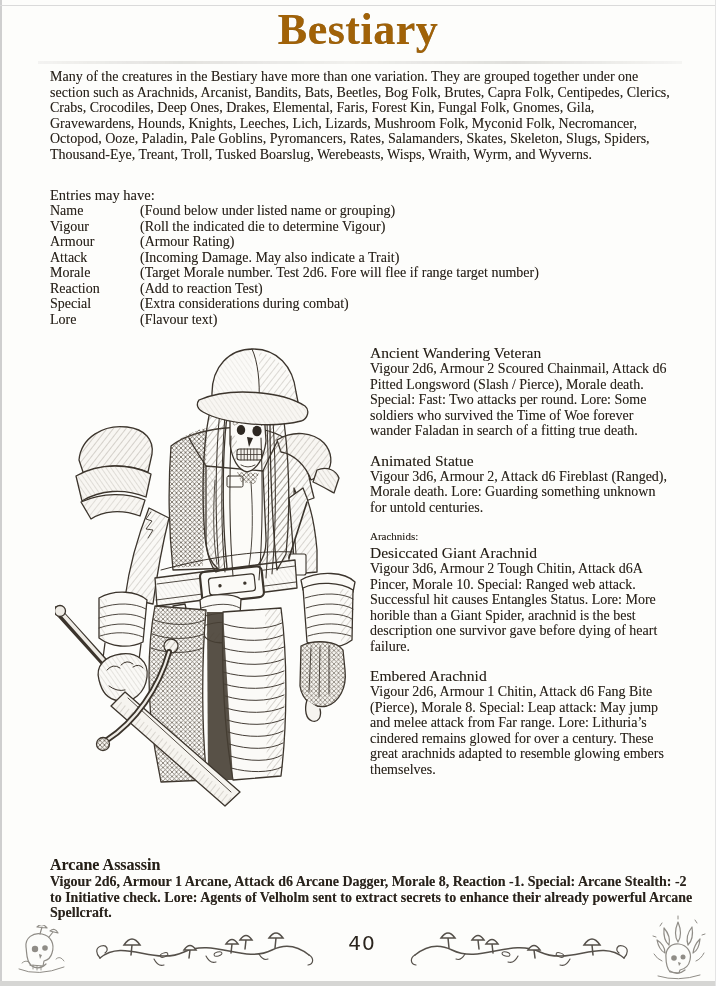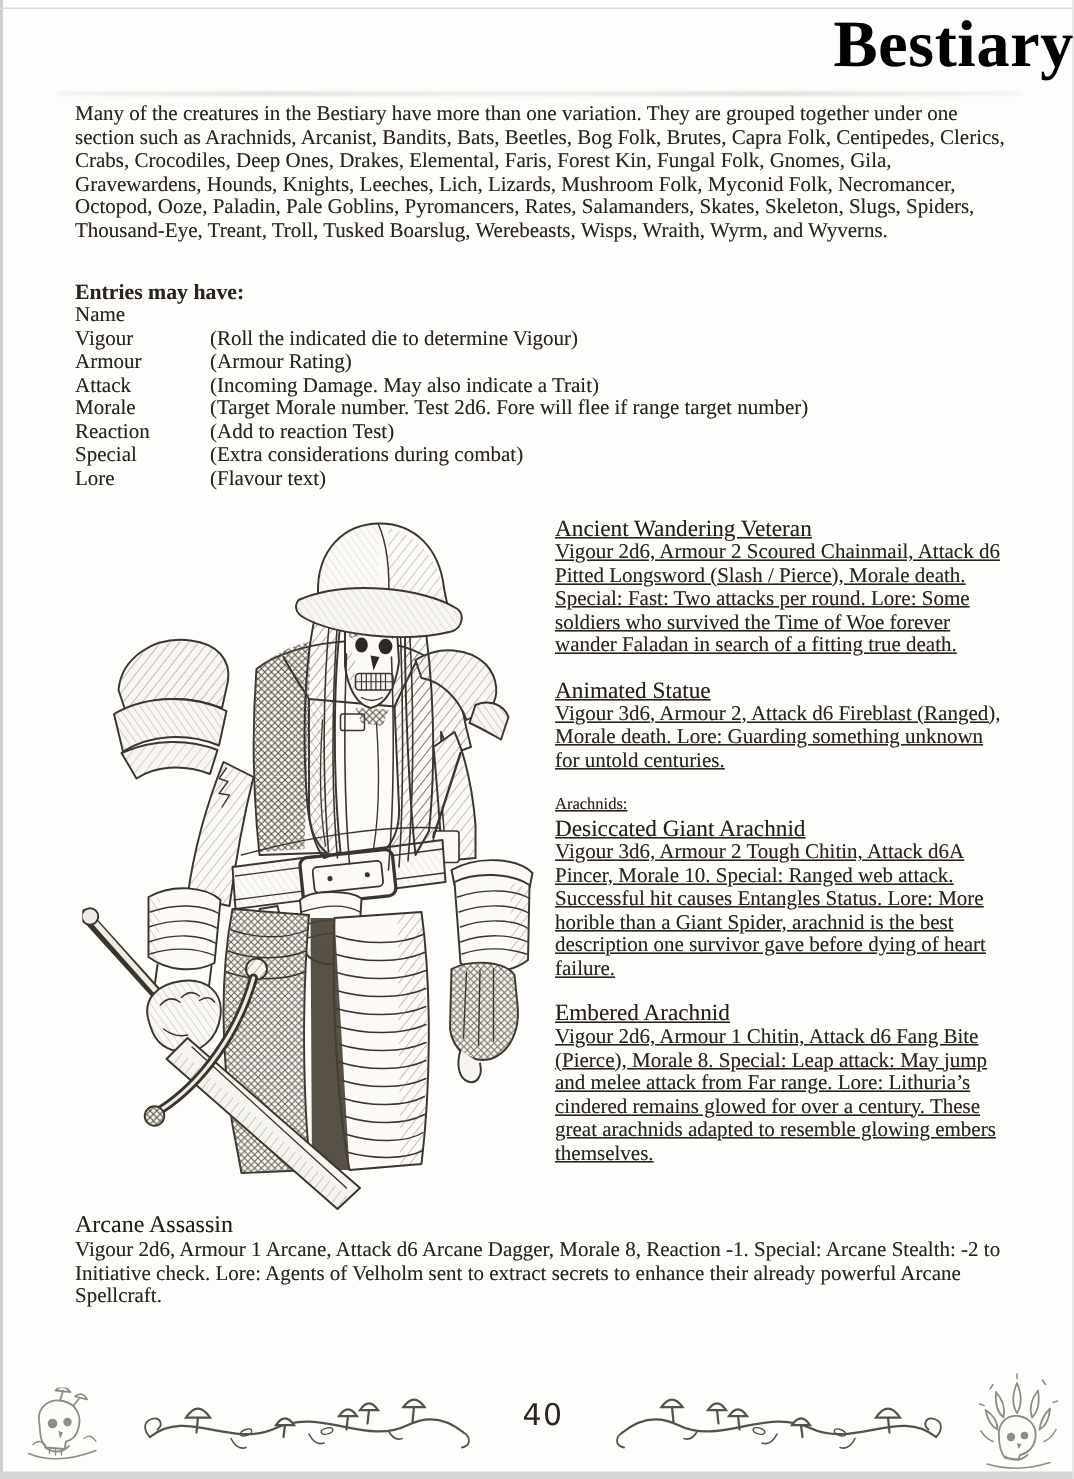--- a/index.html
+++ b/index.html
@@ -6,47 +6,47 @@
   .page{
     position:relative;width:716px;height:986px;background:#fdfdfb;
     font-family:"Liberation Serif", serif;color:#29231c;overflow:hidden;
   }
   .edge-left{position:absolute;left:0;top:0;width:2px;height:986px;background:#cfcfcf;}
   .edge-top{position:absolute;left:0;top:5px;width:716px;height:1px;background:#dadada;}
   .edge-bottom{position:absolute;left:0;top:981px;width:716px;height:5px;background:#d6d6d4;}
   .edge-right{position:absolute;right:0;top:0;width:1px;height:986px;background:#e4e4e4;}
 
   .title{
-    position:absolute;top:4px;left:0;width:716px;text-align:right;
-    font-size:44px;font-weight:bold;color:#000000;letter-spacing:.5px;
+    position:absolute;top:4px;left:0;width:716px;text-align:center;
+    font-size:44px;font-weight:bold;color:#a16207;letter-spacing:.5px;
     text-shadow:0 0 .5px rgba(30,20,10,.45);
   }
   .title-smudge{
     position:absolute;top:61px;left:38px;width:644px;height:3px;opacity:.8;
     background:linear-gradient(90deg,rgba(90,84,76,.07),rgba(90,84,76,.20) 22%,rgba(90,84,76,.10) 48%,rgba(90,84,76,.22) 74%,rgba(90,84,76,.06));
     filter:blur(.6px);
   }
 
   .bodytext{font-size:14px;line-height:15.5px;text-shadow:0 0 .3px rgba(40,30,18,.35);}
   .intro{position:absolute;top:69px;left:50px;width:624px;}
 
   .entries{position:absolute;top:187px;left:50px;width:624px;}
-  .entries-heading{font-size:14.5px;line-height:16px;font-weight:bold;}
+  .entries-heading{font-size:14.5px;line-height:16px;}
   .entry-row{display:flex;}
   .entry-term{width:90px;flex:none;}
   .entry-desc{flex:1;}
 
   .illustration{position:absolute;left:55px;top:340px;width:312px;height:467px;}
 
-  .creatures{position:absolute;left:370px;top:344px;width:297px;text-decoration:underline;}
+  .creatures{position:absolute;left:370px;top:344px;width:297px;}
   .creature{margin-bottom:13px;}
   .creature-heading{font-size:15.5px;line-height:17px;color:#241e16;}
   .group-heading{font-size:11px;line-height:16px;color:#241e16;}
 
-  .bottom-entry{position:absolute;left:50px;top:808px;width:646px;}
+  .bottom-entry{position:absolute;left:50px;top:856px;width:646px;font-weight:bold;}
   .bottom-entry .creature-heading{font-size:16px;line-height:18px;}
 
   .footer{position:absolute;left:0;top:914px;width:576px;height:72px;}
   .skull-left{position:absolute;left:12px;top:11px;}
   .vine-left{position:absolute;left:94px;top:14px;}
   .vine-right{position:absolute;left:408px;top:14px;transform:scaleX(-1);}
   .page-num{
     position:absolute;left:334px;top:17px;width:56px;text-align:center;
     font-family:"DejaVu Sans", sans-serif;font-size:20px;color:#2b251e;letter-spacing:1px;
   }
@@ -64,20 +64,21 @@
 
   <div class="title">Bestiary</div>
   <div class="title-smudge"></div>
 
   <div class="intro bodytext">Many of the creatures in the Bestiary have more than one variation. They are grouped together under one section such as Arachnids, Arcanist, Bandits, Bats, Beetles, Bog Folk, Brutes, Capra Folk, Centipedes, Clerics, Crabs, Crocodiles, Deep Ones, Drakes, Elemental, Faris, Forest Kin, Fungal Folk, Gnomes, Gila, Gravewardens, Hounds, Knights, Leeches, Lich, Lizards, Mushroom Folk, Myconid Folk, Necromancer, Octopod, Ooze, Paladin, Pale Goblins, Pyromancers, Rates, Salamanders, Skates, Skeleton, Slugs, Spiders, Thousand-Eye, Treant, Troll, Tusked Boarslug, Werebeasts, Wisps, Wraith, Wyrm, and Wyverns.</div>
 
   <div class="entries bodytext">
     <div class="entries-heading">Entries may have:</div>
     <div class="entry-row">
       <div class="entry-term">Name</div>
+      <div class="entry-desc">(Found below under listed name or grouping)</div>
     </div>
     <div class="entry-row">
       <div class="entry-term">Vigour</div>
       <div class="entry-desc">(Roll the indicated die to determine Vigour)</div>
     </div>
     <div class="entry-row">
       <div class="entry-term">Armour</div>
       <div class="entry-desc">(Armour Rating)</div>
     </div>
     <div class="entry-row">

